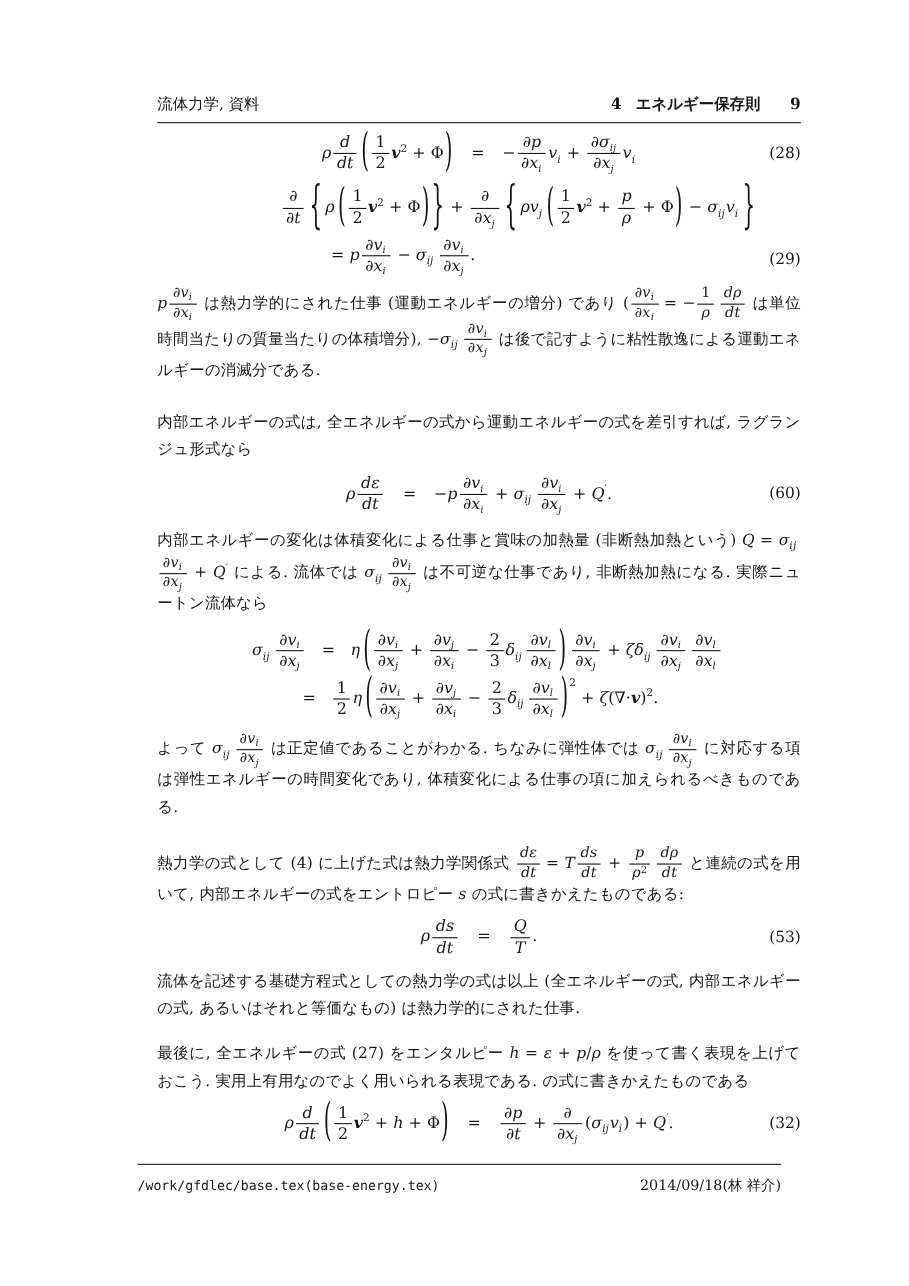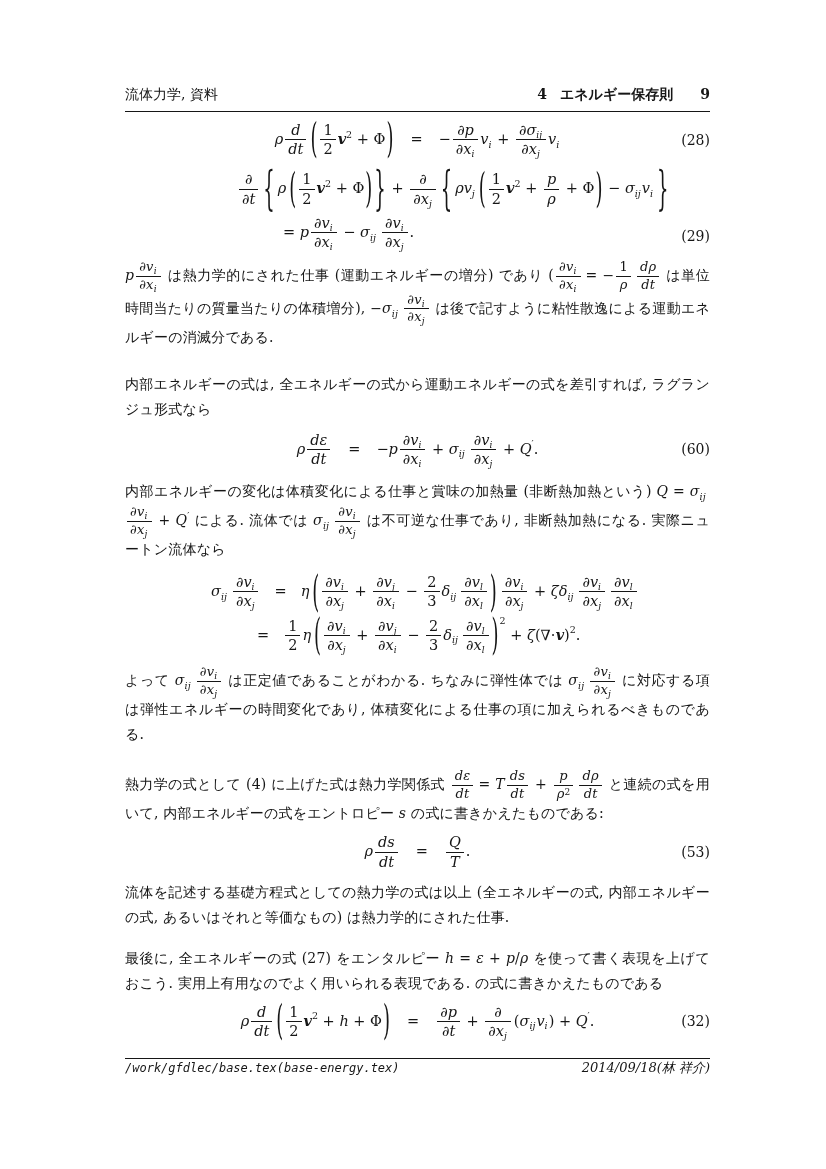--- a/index.html
+++ b/index.html
@@ -1,20 +1,20 @@
 <!DOCTYPE html>
 <html><head>
 <meta charset="utf-8">
 <style>
   html,body { margin:0; padding:0; background:#ffffff; }
   .page {
     position:relative; width:826px; height:1169px; background:#ffffff;
     color:#161616; font-family:"DejaVu Serif", serif; overflow:hidden;
   }
-  .content { position:absolute; left:125px; top:86px; width:585px; }
+  .content { position:absolute; left:143px; top:86px; width:585px; }
 
   
   .hdr {
     display:flex; justify-content:space-between; align-items:baseline;
     font-size:14px; border-bottom:1px solid #161616; padding-bottom:7px;
   }
   .hdr-right { font-weight:bold; }
   .hdr-right .sec-no { margin-right:13px; }
   .hdr-right .pg-no  { margin-left:27px; }
 
@@ -44,22 +44,22 @@
   .fr .fn { display:block; border-bottom:1px solid #161616; padding:0 3px 1px; line-height:1.12; }
   .fr .fd { display:block; padding:1px 3px 0; line-height:1.12; }
   .para .fr { font-size:13px; }
   .fr .msub { top:3px; font-size:9px; }
   .fr .msup { top:-3px; font-size:9px; }
   .bigd { display:inline-block; vertical-align:middle; font-size:18px; margin:0 1px; font-weight:400; }
 
   
   .footer {
     position:absolute; left:125px; right:116px; top:1058px;
-    border-top:1px solid #161616; 
-    display:flex; justify-content:space-between; align-items:baseline;font-style:italic;
+    border-top:1px solid #161616; padding-top:10px;
+    display:flex; justify-content:space-between; align-items:baseline;
   }
   .footer-path { font-family:"DejaVu Sans Mono", monospace; font-size:12px; }
   .footer-date { font-size:13px; }
 </style>
 </head>
 <body>
 
 <div class="page">
   <div class="content">
 

